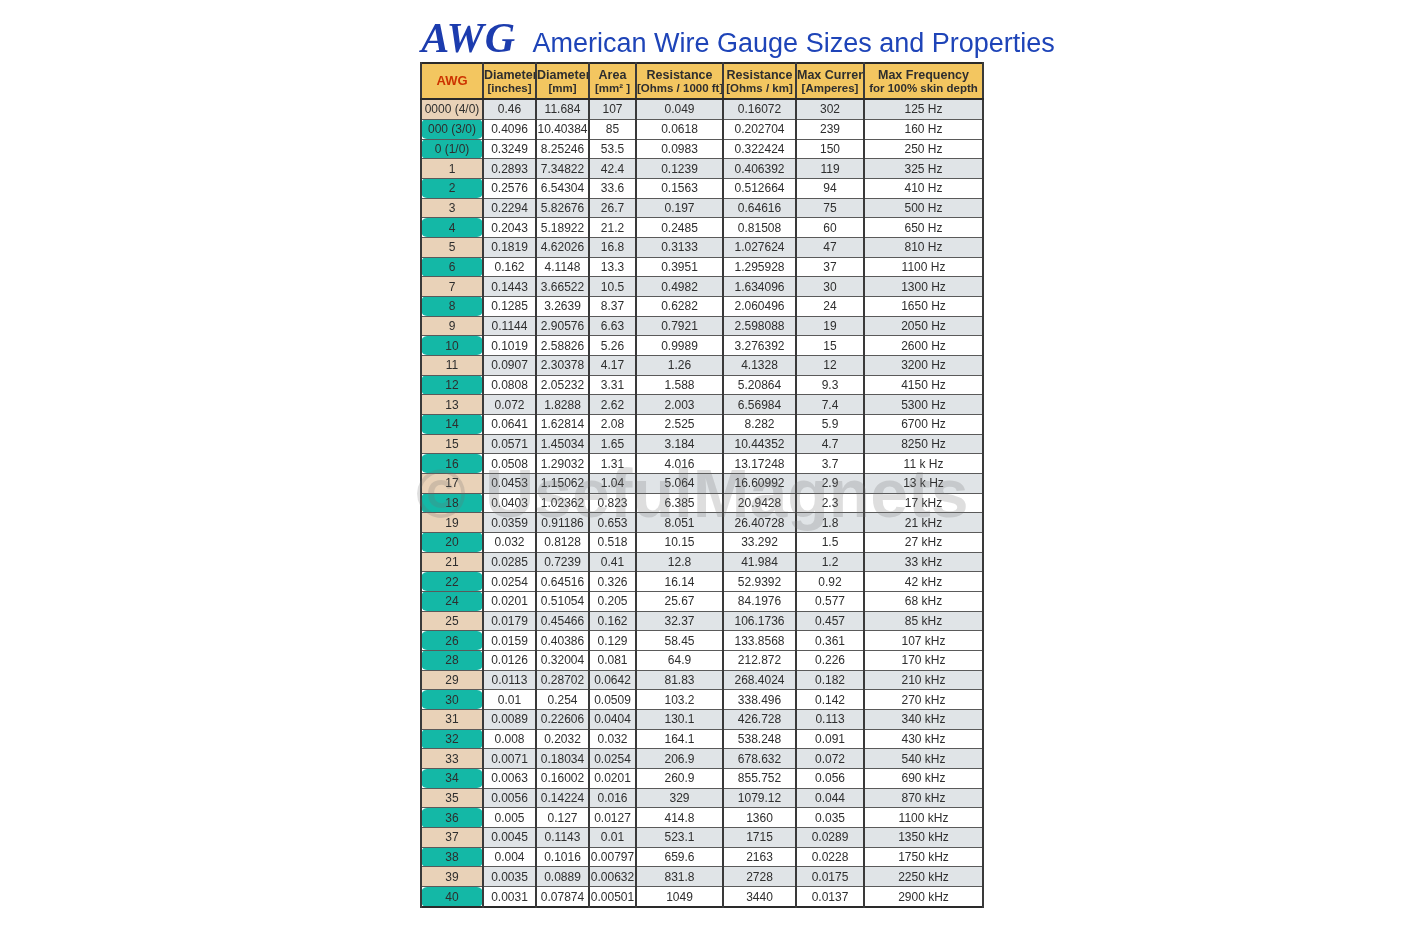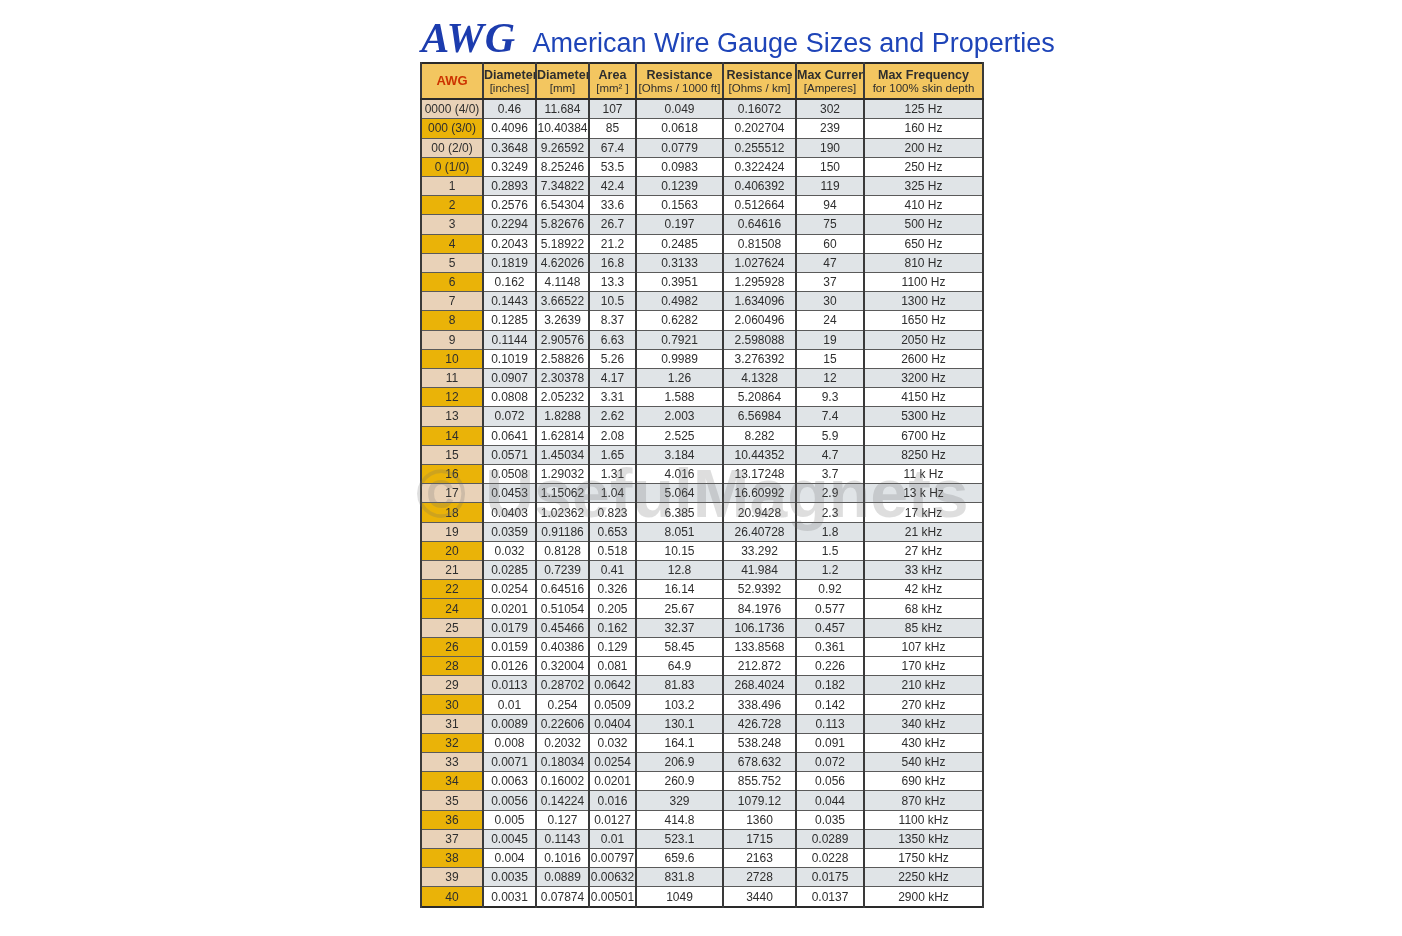--- a/index.html
+++ b/index.html
@@ -60,26 +60,26 @@
     vertical-align: middle;
     overflow: hidden;
     white-space: nowrap;
   }
   table.awg thead th {
     background: #f3c660;
     height: 34px;
     border-bottom: 2px solid #2a2a2a;
   }
   .hl1 { font-size: 12.5px; font-weight: bold; line-height: 14px; }
-  .hl2 { font-size: 11.5px; font-weight: normal; line-height: 13px; }
+  .hl2 { font-size: 11.5px; font-weight: bold; line-height: 13px; }
   th.awg-head .hl1 { color: #cc3300; font-size: 13px; }
   tr.shaded td { background: #e0e4e7; }
   tr.plain  td { background: #ffffff; }
   tr.shaded td.awg-col { background: #e9d2b8; margin-left: 42px; }
-  tr.plain  td.awg-col { background: #eab308; }
+  tr.plain  td.awg-col { background: #14b8a6; border-radius: 6px; }
   .watermark {
     position: absolute;
     left: 416px;
     top: 434px;
     width: 580px;
     font-family: "Liberation Sans", sans-serif;
     font-weight: bold;
     font-size: 68px;
     color: #6f6f6f;
     opacity: 0.22;
@@ -161,30 +161,20 @@
           <tr class="plain">
             <td class="awg-col">000 (3/0)</td>
             <td>0.4096</td>
             <td>10.40384</td>
             <td>85</td>
             <td>0.0618</td>
             <td>0.202704</td>
             <td>239</td>
             <td>160 Hz</td>
           </tr>
-          <tr class="shaded">
-            <td class="awg-col">00 (2/0)</td>
-            <td>0.3648</td>
-            <td>9.26592</td>
-            <td>67.4</td>
-            <td>0.0779</td>
-            <td>0.255512</td>
-            <td>190</td>
-            <td>200 Hz</td>
-          </tr>
           <tr class="plain">
             <td class="awg-col">0 (1/0)</td>
             <td>0.3249</td>
             <td>8.25246</td>
             <td>53.5</td>
             <td>0.0983</td>
             <td>0.322424</td>
             <td>150</td>
             <td>250 Hz</td>
           </tr>

